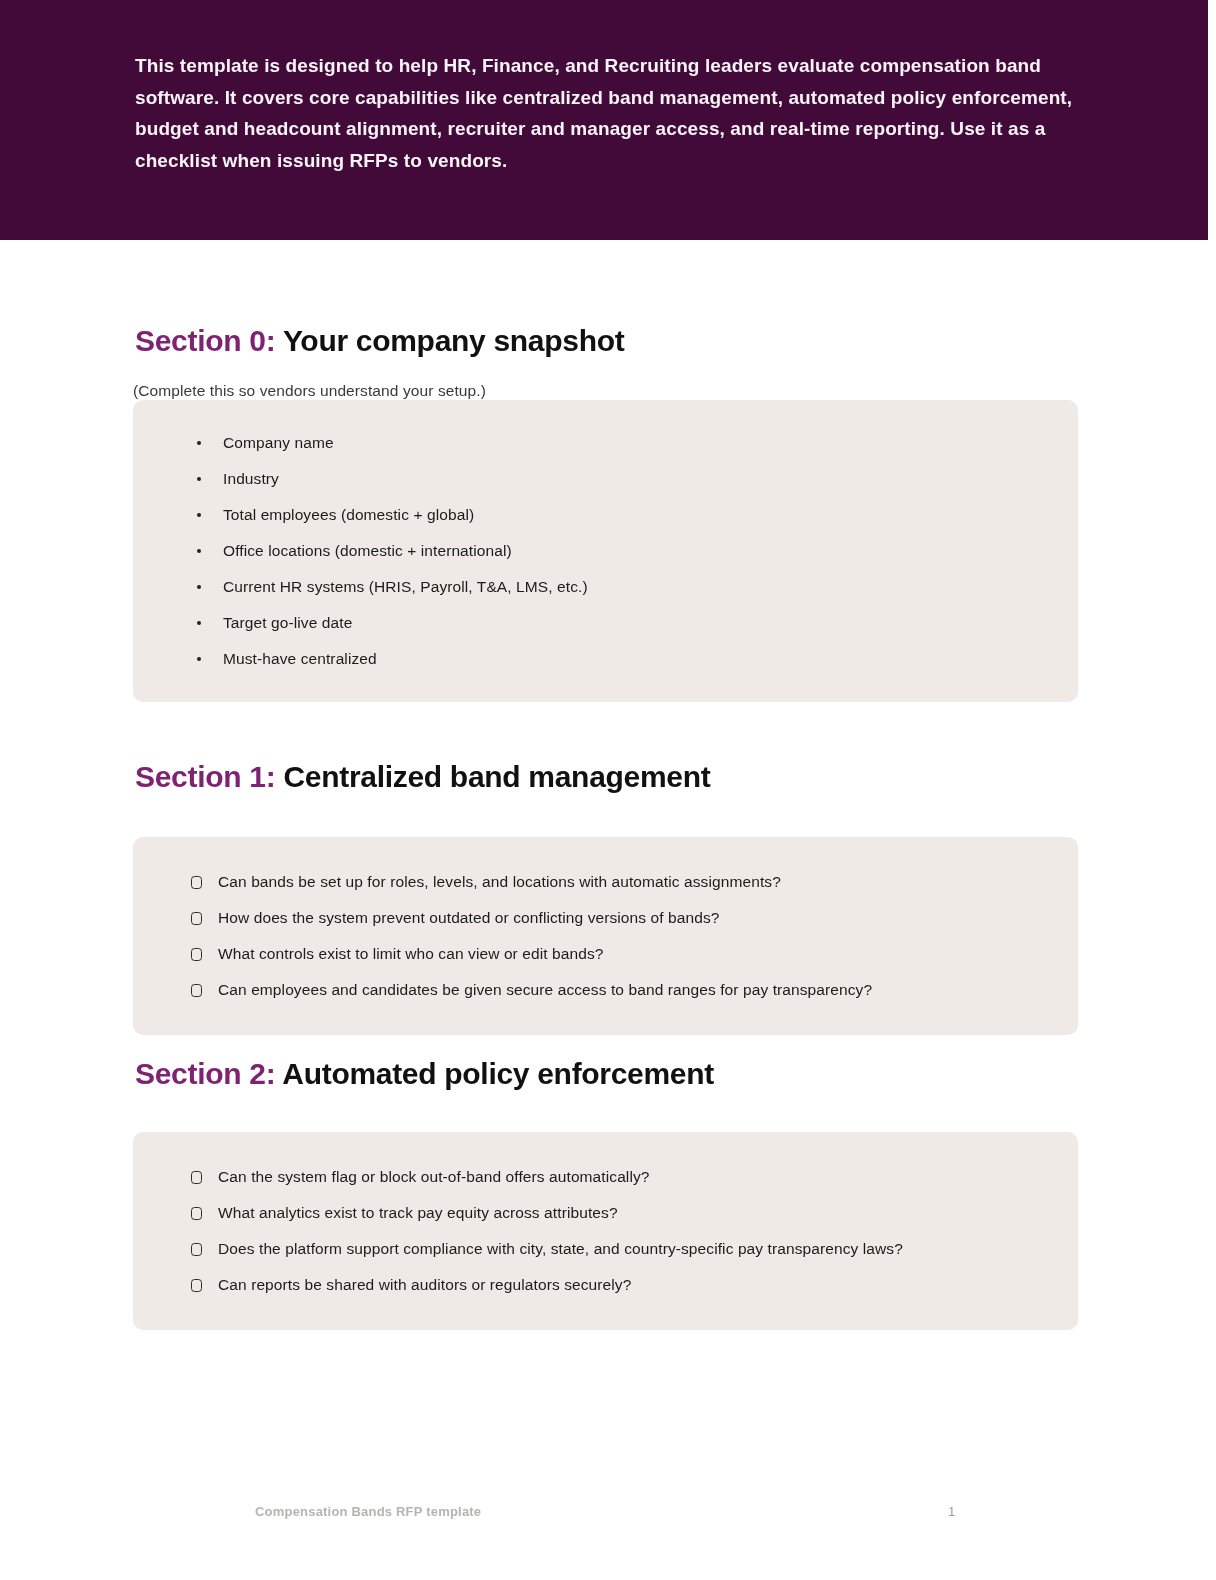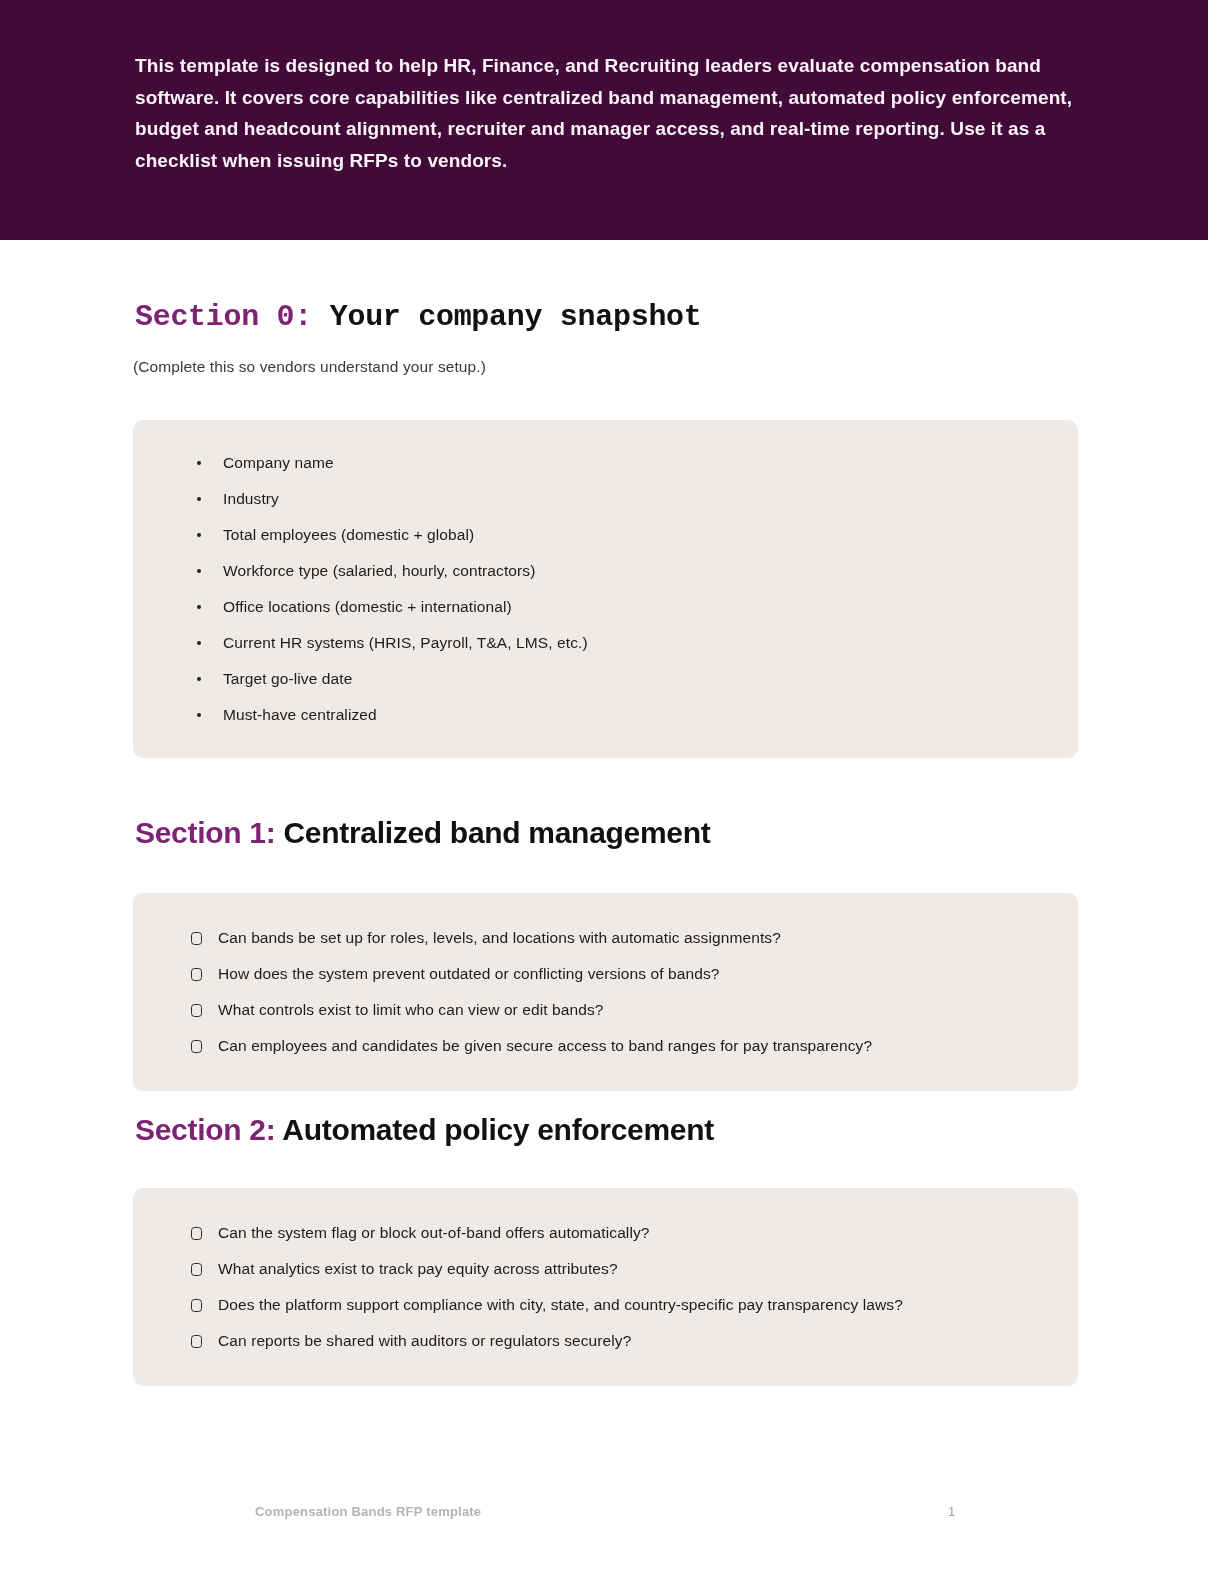--- a/index.html
+++ b/index.html
@@ -53,21 +53,21 @@
     font-weight: 400;
     color: #3a3a3a;
     letter-spacing: 0.1px;
   }
 
   .card {
     width: 945px;
     background: #efeae5;
     border-radius: 10px;
   }
-  .card.bullets   { margin-top: 44px; padding: 25px 20px 25px 0; }
+  .card.bullets   { padding: 25px 20px 25px 0; }
   .card.checklist { padding: 27px 40px 27px 0; }
 
   .row {
     display: flex;
     align-items: center;
     height: 36px;
     font-size: 15.5px;
     letter-spacing: 0.1px;
     color: #1c1c1c;
   }
@@ -83,21 +83,21 @@
   }
   .checkbox {
     flex: none;
     width: 11px; height: 13px;
     border: 1.6px solid #2a2a2a;
     border-radius: 3.5px;
     background: transparent;
     margin-right: 16px;
   }
 
-  .mt-s0  { margin-top: 58px; font-family: Liberation Mono, monospace; }
+  .mt-s0  { margin-top: 82px; }
   .mt-h1  { margin-top: 56px; }
   .mt-c1  { margin-top: 41px; }
   .mt-h2  { margin-top: 20px; }
   .mt-c2  { margin-top: 39px; }
 
   
   .footer-left {
     position: absolute;
     left: 255px; top: 1504px;
     font-size: 13px;
@@ -138,24 +138,20 @@
       <div class="row bullet-row">
         <span class="dot"></span>
         <span>Industry</span>
       </div>
       <div class="row bullet-row">
         <span class="dot"></span>
         <span>Total employees (domestic + global)</span>
       </div>
       <div class="row bullet-row">
         <span class="dot"></span>
-        <span>Workforce type (salaried, hourly, contractors)</span>
-      </div>
-      <div class="row bullet-row">
-        <span class="dot"></span>
         <span>Office locations (domestic + international)</span>
       </div>
       <div class="row bullet-row">
         <span class="dot"></span>
         <span>Current HR systems (HRIS, Payroll, T&amp;A, LMS, etc.)</span>
       </div>
       <div class="row bullet-row">
         <span class="dot"></span>
         <span>Target go-live date</span>
       </div>

